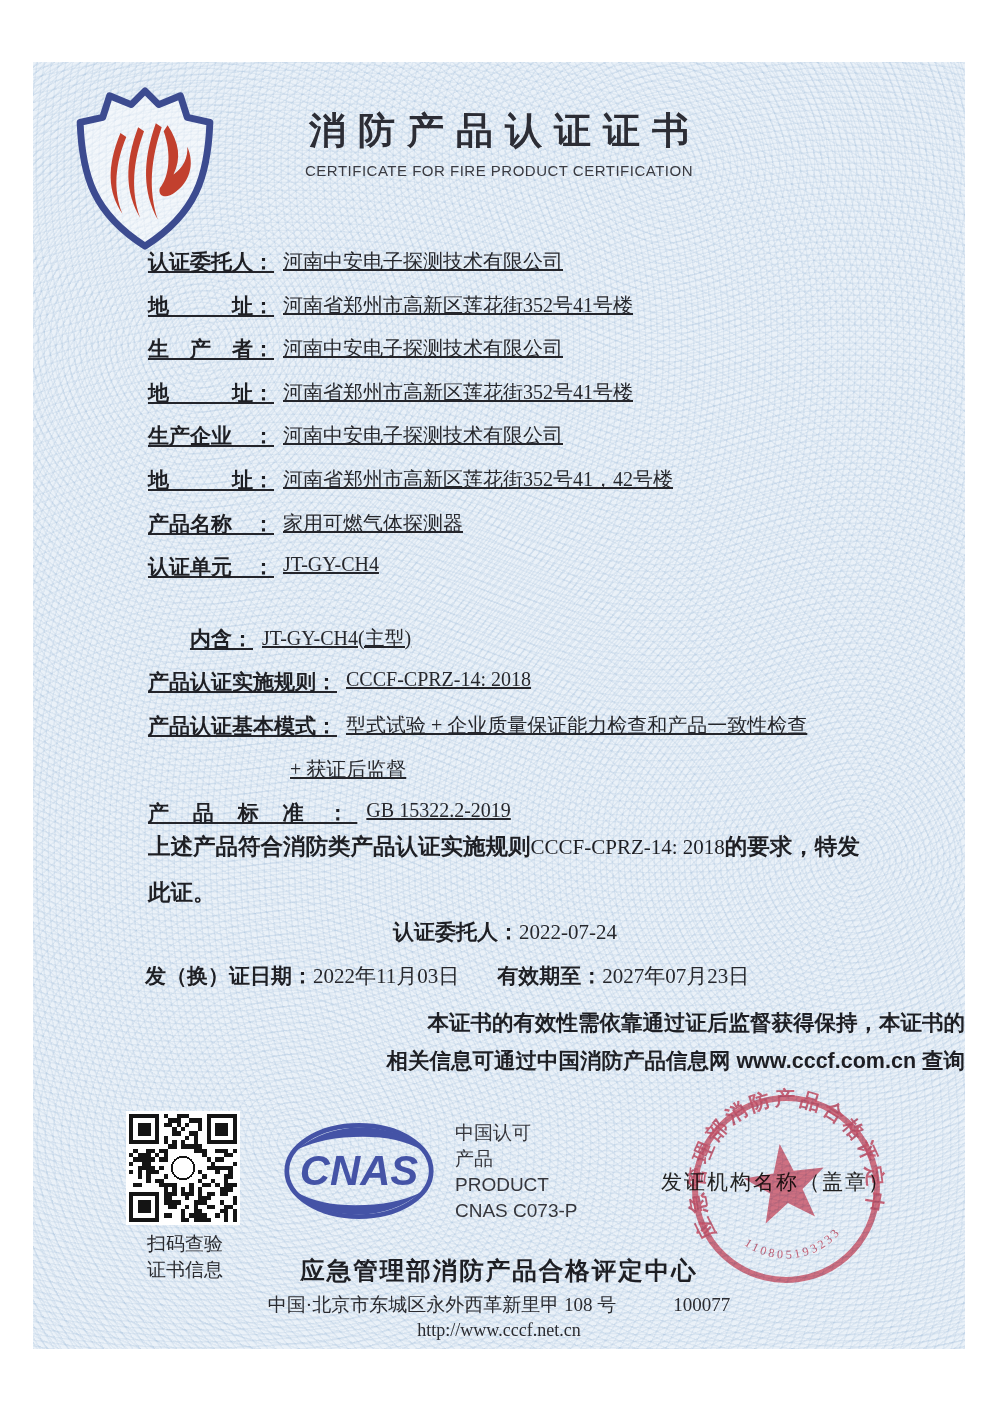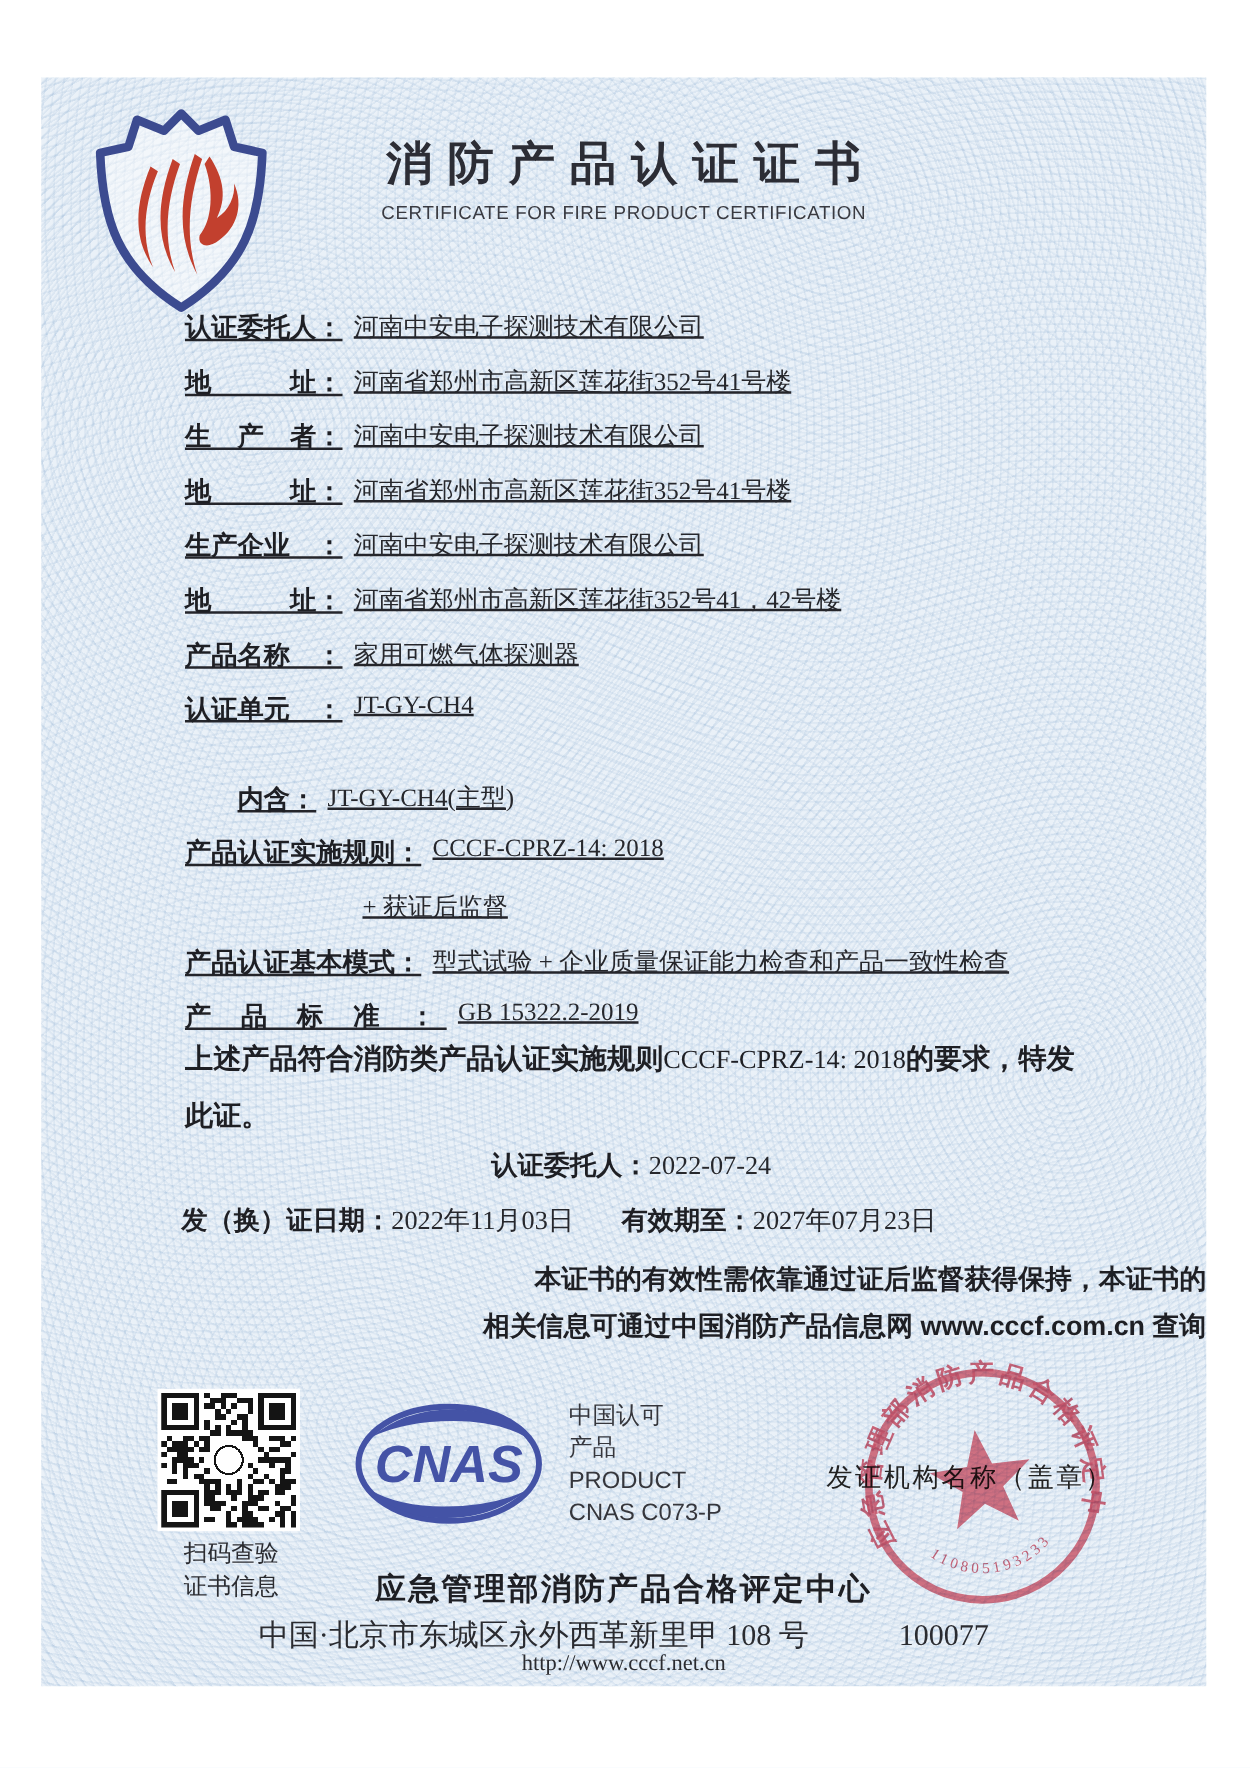--- a/index.html
+++ b/index.html
@@ -43,21 +43,21 @@
   .qr-caption{margin-top:6px;text-align:center;font-size:19px;line-height:26px;color:#2a2b30;}
   .cnas-logo{position:absolute;left:250px;top:1058px;width:152px;height:102px;}
   .cnas-text{position:absolute;left:422px;top:1058px;font-size:19px;line-height:26px;color:#35363c;}
   .issuer-label{position:absolute;left:628px;top:1106px;font-size:21px;letter-spacing:2px;
     font-family:"Liberation Serif",serif;color:#222;z-index:1;}
   .stamp{position:absolute;left:652px;top:1026px;width:202px;height:202px;
     transform:rotate(-8deg);mix-blend-mode:multiply;z-index:2;opacity:.9;}
   .org{position:absolute;left:0;top:1192px;width:100%;text-align:center;
     font-size:24.5px;font-weight:bold;letter-spacing:2px;color:#1e1f24;}
   .address{position:absolute;left:0;top:1230px;width:100%;text-align:center;
-    font-size:24px;font-family:"Liberation Serif",serif;color:#2a2b30;white-space:pre;}
+    font-size:19px;font-family:"Liberation Serif",serif;color:#2a2b30;white-space:pre;}
   .url{position:absolute;left:0;top:1258px;width:100%;text-align:center;
     font-size:18px;font-family:"Liberation Serif",serif;color:#2a2b30;}
 </style>
 </head>
 <body>
 
 <div class="paper">
 
   <svg class="shield" viewBox="0 0 170 175">
     <path d="M85,9 L99,23 L121,14 L128,36 L151,41 C149,96 137,134 85,167 C33,134 21,96 19,41 L42,36 L49,14 L71,23 Z" fill="rgba(255,255,255,0.45)" stroke="#3c4b90" stroke-width="7" stroke-linejoin="round"></path>
@@ -104,26 +104,26 @@
         <span class="fvalue">JT-GY-CH4</span>
       </div>
     <div class="frow indent1">
         <span class="flabel">内含：</span>
         <span class="fvalue">JT-GY-CH4(主型)</span>
       </div>
     <div class="frow">
         <span class="flabel">产品认证实施规则：</span>
         <span class="fvalue">CCCF-CPRZ-14: 2018</span>
       </div>
+    <div class="frow">
+        <span class="flabel">产品认证基本模式：</span>
+        <span class="fvalue">型式试验 + 企业质量保证能力检查和产品一致性检查</span>
+      </div>
     <div class="frow indent2">
         <span class="fvalue">+ 获证后监督</span>
-      </div>
-    <div class="frow">
-        <span class="flabel">产品认证基本模式：</span>
-        <span class="fvalue">型式试验 + 企业质量保证能力检查和产品一致性检查</span>
       </div>
     <div class="frow">
         <span class="flabel spread">产 品 标 准 ：</span>
         <span class="fvalue">GB 15322.2-2019</span>
       </div>
   </div>
 
   <div class="statement">
     <div><span>上述产品符合消防类产品认证实施规则</span><span class="code">CCCF-CPRZ-14: 2018</span><span>的要求，特发</span></div>
     <div>此证。</div>

